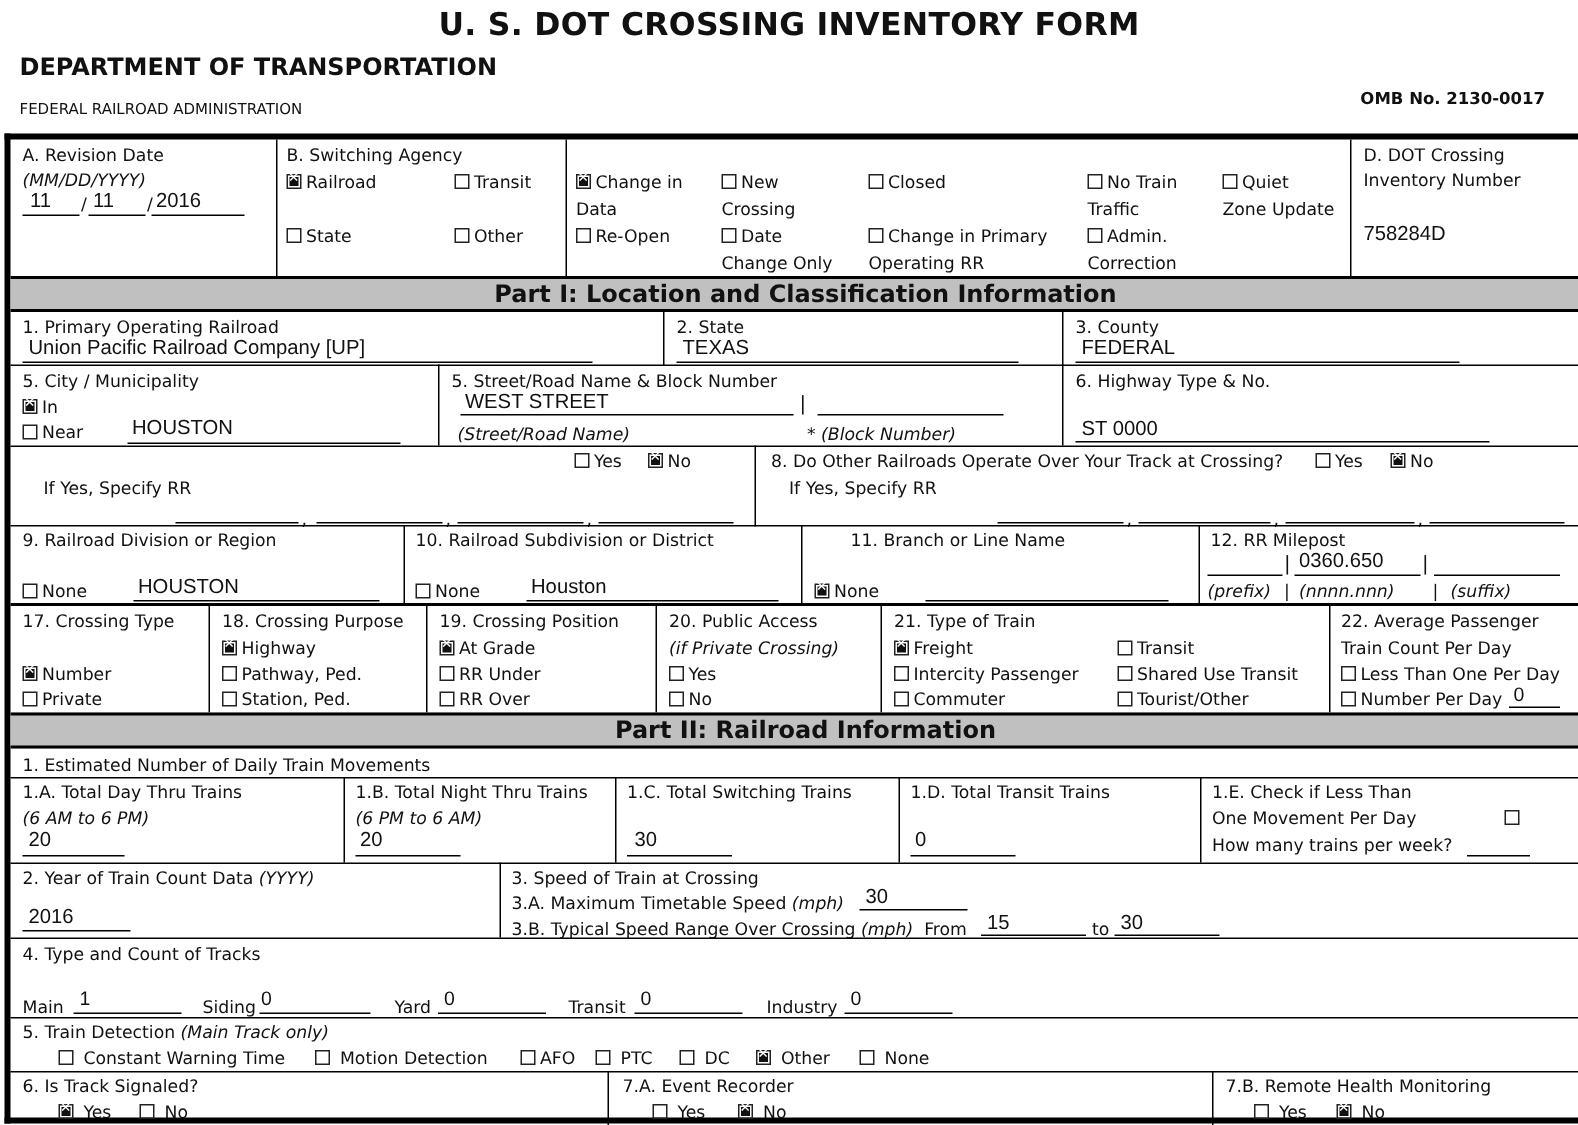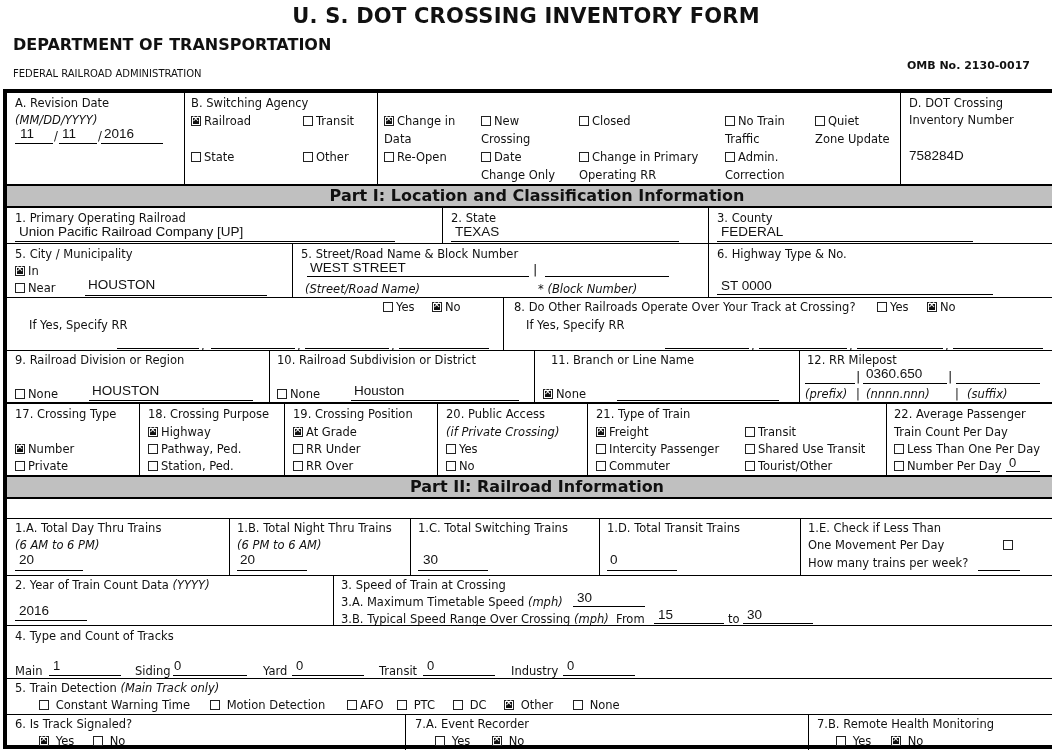--- a/index.html
+++ b/index.html
@@ -143,21 +143,21 @@
   <div class="vl" style="left:527px;top:257px;height:52px"></div>
   <div class="vl" style="left:792px;top:257px;height:52px"></div>
   <div class="lbl b" style="left:8px;top:260px">9. Railroad Division or Region</div>
   <div class="lbl" style="left:8px;top:294px"><span class="cb"></span><span>None</span></div>
   <div class="val" style="left:85px;top:290px">HOUSTON</div>
   <div class="ul" style="left:82px;top:307px;width:164px"></div>
   <div class="lbl b" style="left:270px;top:260px">10. Railroad Subdivision or District</div>
   <div class="lbl" style="left:270px;top:294px"><span class="cb"></span><span>None</span></div>
   <div class="val" style="left:347px;top:290px">Houston</div>
   <div class="ul" style="left:344px;top:307px;width:168px"></div>
-  <div class="lbl b" style="left:544px;top:260px">11. Branch or Line Name</div>
+  <div class="lbl b" style="left:560px;top:260px">11. Branch or Line Name</div>
   <div class="lbl" style="left:536px;top:294px"><span class="cb on"></span><span>None</span></div>
   <div class="ul" style="left:610px;top:307px;width:162px"></div>
   <div class="lbl b" style="left:800px;top:260px">12. RR Milepost</div>
   <div class="ul" style="left:798px;top:290px;width:50px"></div>
   <div class="lbl" style="left:849px;top:276px;font-size:13px">|</div>
   <div class="val" style="left:859px;top:273px">0360.650</div>
   <div class="ul" style="left:856px;top:290px;width:84px"></div>
   <div class="lbl" style="left:941px;top:276px;font-size:13px">|</div>
   <div class="ul" style="left:949px;top:290px;width:84px"></div>
   <div class="lbl i" style="left:798px;top:294px">(prefix)</div>
@@ -202,20 +202,21 @@
 
   <div class="lbl b" style="left:887px;top:314px">22. Average Passenger</div>
   <div class="lbl b" style="left:887px;top:332px">Train Count Per Day</div>
   <div class="lbl" style="left:887px;top:349px"><span class="cb"></span><span>Less Than One Per Day</span></div>
   <div class="lbl" style="left:887px;top:366px"><span class="cb"></span><span>Number Per Day</span></div>
   <div class="val" style="left:1002px;top:362px;font-size:13px">0</div>
   <div class="ul" style="left:999px;top:378px;width:34px"></div>
 
   <div class="band" style="top:382px;height:24px;line-height:19px">Part II: Railroad Information</div>
 
+  <div class="lbl" style="left:8px;top:410px">1. Estimated Number of Daily Train Movements</div>
   <div class="hl" style="left:0;width:1060px;top:425px"></div>
 
   <div class="vl" style="left:222px;top:425px;height:57px"></div>
   <div class="vl" style="left:403px;top:425px;height:57px"></div>
   <div class="vl" style="left:592px;top:425px;height:57px"></div>
   <div class="vl" style="left:793px;top:425px;height:57px"></div>
 
   <div class="lbl" style="left:8px;top:428px">1.A.  Total Day Thru Trains</div>
   <div class="lbl i" style="left:8px;top:445px">(6 AM to 6 PM)</div>
   <div class="val" style="left:12px;top:459px">20</div>

